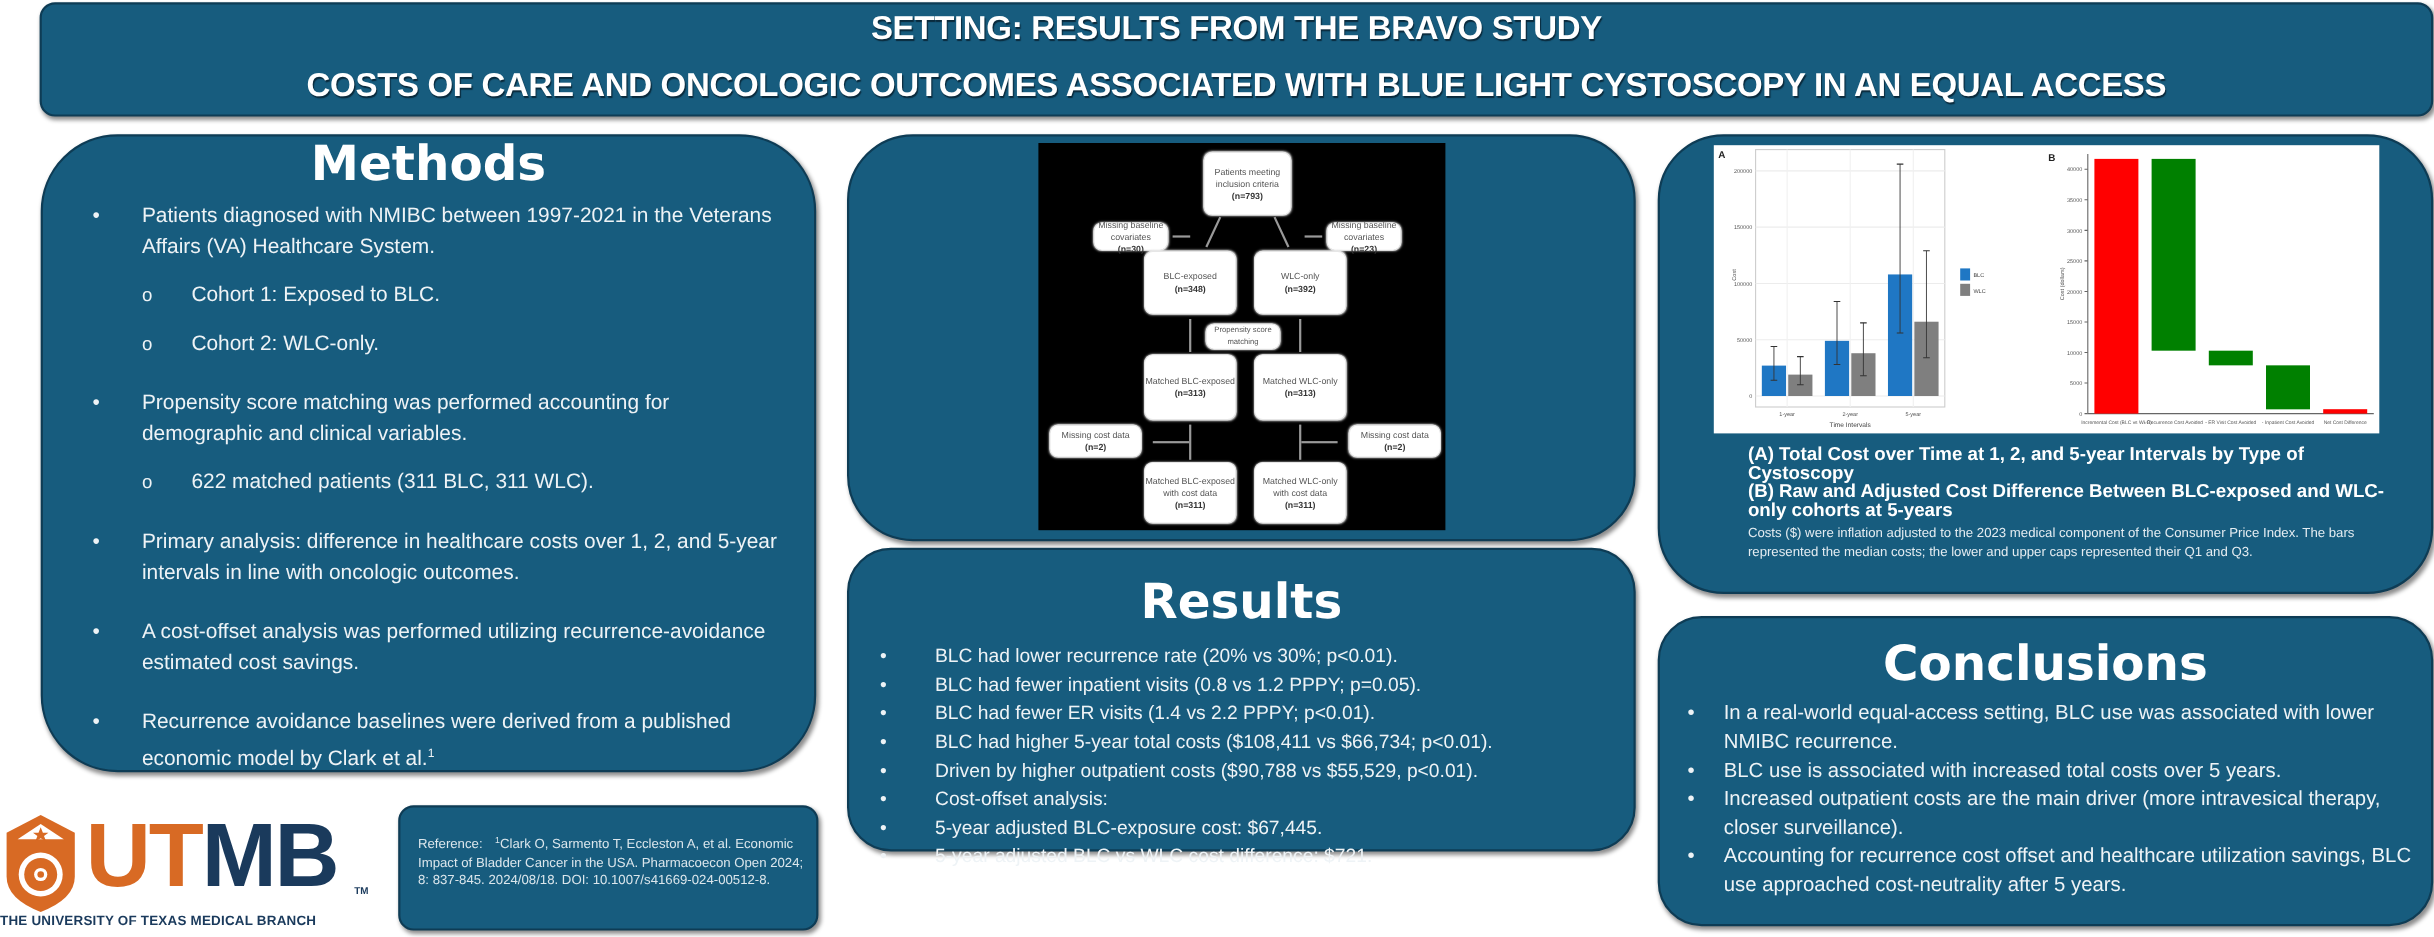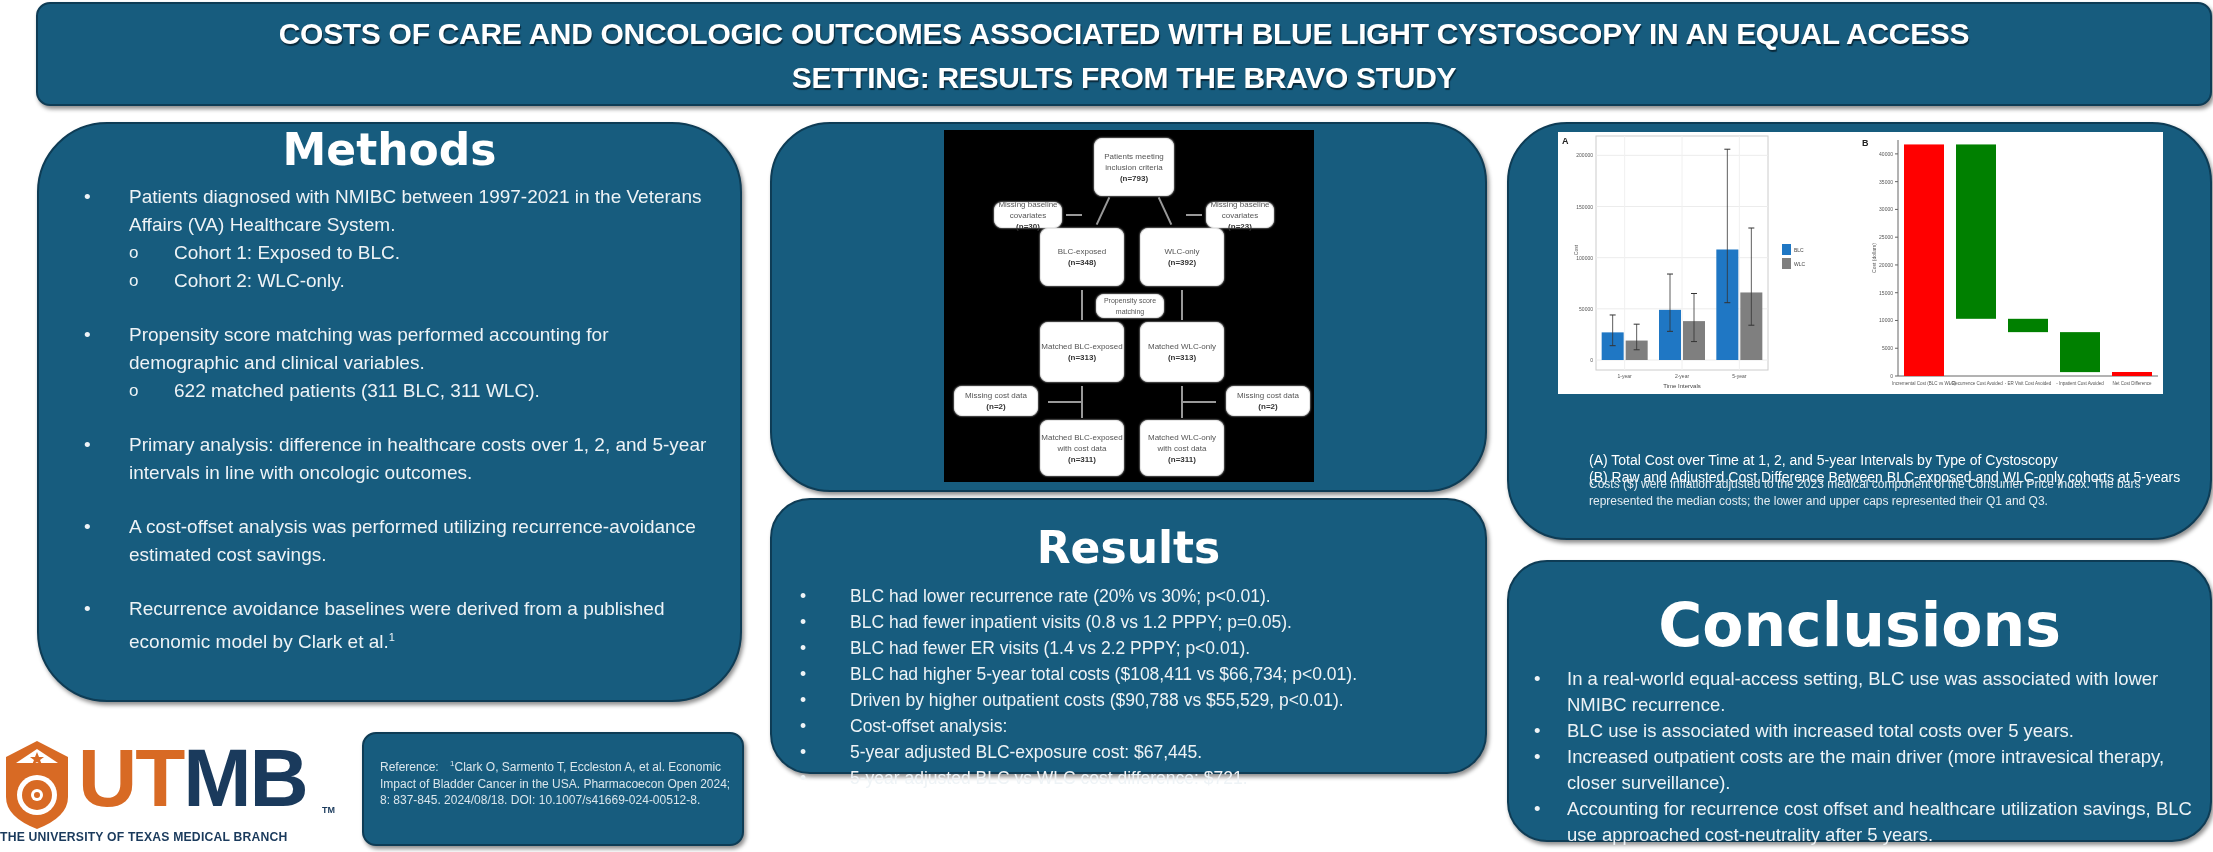--- a/index.html
+++ b/index.html
@@ -19,21 +19,21 @@
     text-align: center; font-family: "DejaVu Sans", sans-serif; font-weight: 700; font-size: 44px;
   }
   #methods h2 { }
   ul.bl { list-style: none; }
   ul.bl li { position: relative; }
   ul.bl li::before { content: "•"; position: absolute; }
   #methods ul.bl { margin: 8px 30px 0 45px; }
   #methods ul.bl > li { padding-left: 45px; font-size: 19px; line-height: 28px; margin-bottom: 26px; color: #eef3f6; }
   #methods ul.bl > li::before { left: 0; }
   #methods ul.sub { list-style: none; margin-top: 0; }
-  #methods ul.sub li { position: relative; padding-left: 45px; }
+  #methods ul.sub li { position: relative; padding-left: 45px; margin-top: 16px; }
   #methods ul.sub li::before { content: "o"; position: absolute; left: 0; font-size: 17px; }
   #methods sup { font-size: 11px; }
 
   #flow-panel { left: 770px; top: 122px; width: 717px; height: 370px; border-radius: 60px; }
   #flow-img { position: absolute; left: 172px; top: 6px; width: 370px; height: 352px; background: #000000; }
   .fbox {
     position: absolute; border: 1px solid #e6e6e6; border-radius: 8px; background: #fff;
     color: #555; font-size: 8px; line-height: 11px; text-align: center; display: flex;
     flex-direction: column; justify-content: center; align-items: center; box-shadow: 0 0 2px #eee;
   }
@@ -41,47 +41,47 @@
   .farrow { position: absolute; background: #999; }
 
   #results { left: 770px; top: 498px; width: 717px; height: 276px; border-radius: 40px; }
   #results h2 { margin-top: 22px; }
   #results ul.bl { margin: 10px 20px 0 28px; }
   #results ul.bl li { padding-left: 50px; font-size: 17.5px; line-height: 26px; color: #eef3f6; }
   #results ul.bl li::before { left: 0; }
 
   #figure-panel { left: 1507px; top: 122px; width: 705px; height: 418px; border-radius: 60px; }
   #fig-img { position: absolute; left: 49px; top: 8px; width: 605px; height: 262px; background: #fff; }
-  #fig-caption { position: absolute; left: 80px; top: 280px; width: 600px; font-size: 14px; line-height: 17px; font-weight: 400; margin-top: 48px; }
+  #fig-caption { position: absolute; left: 80px; top: 280px; width: 600px; font-size: 17px; line-height: 17px; font-weight: 700; }
   #fig-note { position: absolute; left: 80px; top: 352px; width: 600px; font-size: 12px; line-height: 17px; color: #e4ecf1; }
 
   #conclusions { left: 1507px; top: 560px; width: 705px; height: 282px; border-radius: 40px; }
-  #conclusions h2 { margin-top: 28px; font-size: 60px; }
+  #conclusions h2 { margin-top: 16px; font-size: 44px; }
   #conclusions ul.bl { margin: 6px 18px 0 25px; }
   #conclusions ul.bl li { padding-left: 33px; font-size: 18.5px; line-height: 26px; color: #eef3f6; }
   #conclusions ul.bl li::before { left: 0; }
 
   #reference { left: 362px; top: 732px; width: 382px; height: 114px; border-radius: 14px; padding: 22px 10px 0 16px; font-size: 12px; line-height: 16.5px; color: #dbe6ec; }
 
   #logo { position: absolute; left: 0; top: 735px; width: 340px; height: 117px; }
   #logo .word { position: absolute; top: 2px; left: 78px; font-family: "Liberation Sans", sans-serif; font-weight: 700; font-size: 82px; letter-spacing: -2px; line-height: 82px; }
   #logo .ut { color: #d86a24; }
   #logo .mb { color: #1a3a5c; }
   #logo .tm { position: absolute; left: 322px; top: 70px; font-size: 9px; color: #1a3a5c; font-weight: 700; }
   #logo .sub { position: absolute; left: 0; top: 95px; font-size: 12.2px; font-weight: 700; color: #1a3a5c; letter-spacing: 0.2px; white-space: nowrap; }
   #logo svg { position: absolute; left: 2px; top: 4px; }
 
   svg text { font-family: "Liberation Sans", sans-serif; }
 </style>
 </head>
 <body>
 
 <div class="panel" id="title-bar">
+  <div class="t" style="padding-top:0">SETTING: RESULTS FROM THE BRAVO STUDY</div>
   <div class="t">COSTS OF CARE AND ONCOLOGIC OUTCOMES ASSOCIATED WITH BLUE LIGHT CYSTOSCOPY IN AN EQUAL ACCESS</div>
-  <div class="t" style="padding-top:0">SETTING: RESULTS FROM THE BRAVO STUDY</div>
 </div>
 
 <div class="panel" id="methods">
   <h2>Methods</h2>
   <ul class="bl">
     <li>
       <span>Patients diagnosed with NMIBC between 1997-2021 in the Veterans Affairs (VA) Healthcare System.</span>
       <ul class="sub">
         <li>Cohort 1: Exposed to BLC.</li>
         <li>Cohort 2: WLC-only.</li>

